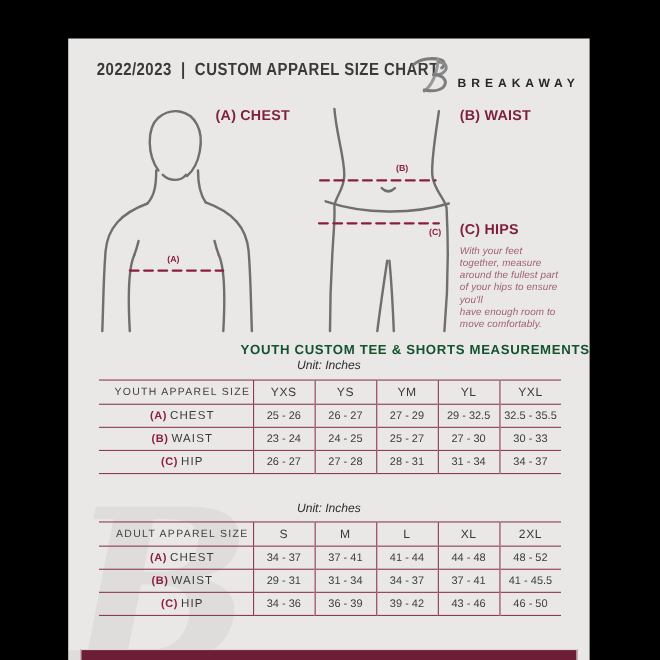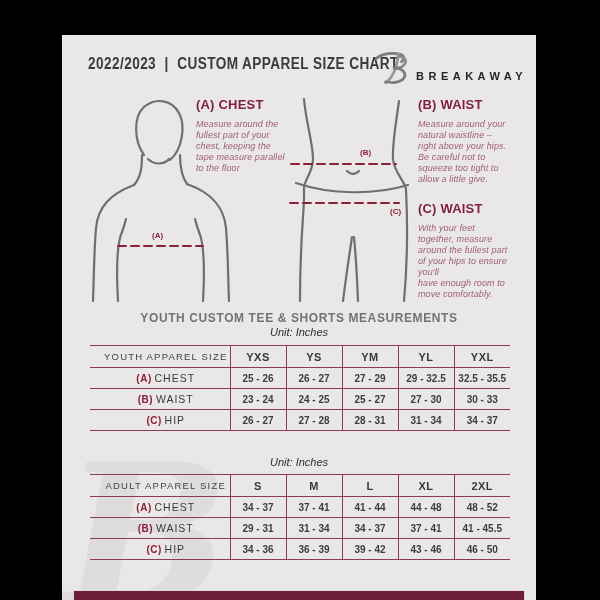--- a/index.html
+++ b/index.html
@@ -23,30 +23,30 @@
   .brand-logo{left:311px;top:13px;width:38px;height:38px;}
   .brand-name{left:354px;top:35px;font-size:11px;font-weight:bold;color:#262626;letter-spacing:4.5px;white-space:pre;}
 
   
   .guide-heading{font-size:13px;font-weight:bold;color:#7d1f3d;letter-spacing:.2px;}
   .guide-body{font-size:9px;font-style:italic;color:var(--body_text);line-height:11px;white-space:pre-line;letter-spacing:.1px;}
   .fig{pointer-events:none;}
   .marker{font-size:8px;font-weight:bold;color:var(--accent);}
 
   
-  .section-title{left:0;width:474px;text-align:center;font-size:12px;font-weight:bold;
-    color:#737373;letter-spacing:.6px;}
+  .section-title{left:0;width:474px;text-align:right;font-size:12px;font-weight:bold;
+    color:#14532d;letter-spacing:.6px;}
   .unit-label{left:0;width:474px;text-align:center;font-size:11px;font-style:italic;color:#2e2e2e;}
   table{border-collapse:collapse;width:420px;table-layout:fixed;position:absolute;left:28px;z-index:2;}
   table{border-top:1px solid var(--table_border);}
   tr{border-bottom:1px solid var(--table_border);}
   td{height:21px;vertical-align:middle;text-align:center;font-size:10px;color:#3d3d3d;}
-  td + td{border-left:1px solid var(--table_border);font-weight:bold;}
+  td + td{border-left:1px solid var(--table_border);}
   col.c-label{width:140px;} col.c-size{width:56px;}
-  tr.head td{height:22px;font-weight:bold;font-size:11px;color:#383838;letter-spacing:.5px;}
+  tr.head td{height:22px;font-weight:normal;font-size:11px;color:#383838;letter-spacing:.5px;}
   td.first{ text-align:center;padding-left:12px;}
   tr.head td.first{font-size:9.5px;font-weight:normal;color:#414141;letter-spacing:1.2px;}
   td.first .prefix{color:var(--accent);font-weight:bold;letter-spacing:.5px;}
   td.first .lbl{color:#3a3a3a;letter-spacing:1px;font-size:10.5px;}
 
   
   .watermark{left:2px;top:402px;font-family:"DejaVu Serif",serif;font-style:italic;font-weight:bold;
     font-size:195px;line-height:1;color:#3c3c3c;opacity:.055;z-index:1;}
 
   
@@ -77,48 +77,37 @@
     <path d="M 112,89 C 137,98 149,112 151,133 C 153,158 153,180 154,206"></path>
     <path d="M 47,137 C 42,148 41,170 43,206"></path>
     <path d="M 47,137 C 49,132 50,128 51,124"></path>
     <path d="M 124,137 C 129,148 130,170 128,206"></path>
     <path d="M 124,137 C 122,132 121,128 120,124"></path>
     <path d="M 43,151 L 128,151" stroke="#8c1e3d" stroke-width="2" stroke-dasharray="8 5"></path>
   </svg>
   <span class="abs marker" style="left:90px;top:196px">(A)</span>
 
   <div class="abs guide-heading" style="left:134px;top:62px">(A) CHEST</div>
-  <div class="abs guide-body" style="left:134px;top:84px;width:128px">Measure around the
-fullest part of your
-chest, keeping the
-tape measure parallel
-to the floor</div>
 
   <svg class="abs fig" style="left:221px;top:60px" width="140" height="210" viewBox="0 0 140 210" fill="none" stroke="#6f6f6f" stroke-width="2.2" stroke-linecap="round">
     <path d="M 21,4 C 23,28 30,48 30,64 C 30,78 20,86 21,94 C 22,112 17,138 17,206"></path>
     <path d="M 116,6 C 113,28 109,50 110,64 C 111,78 123,87 123,95 C 124,116 126,150 121,206"></path>
     <path d="M 13,88 C 48,100 92,100 125,90"></path>
     <path d="M 64,76 Q 70,82 76,76"></path>
     <path d="M 69,142 C 66,162 63,182 60,206"></path>
     <path d="M 71,142 C 73,162 74,182 75,206"></path>
     <path d="M 8,69 L 113,69" stroke="#8c1e3d" stroke-width="2" stroke-dasharray="8 5"></path>
     <path d="M 7,108 L 116,108" stroke="#8c1e3d" stroke-width="2" stroke-dasharray="8 5"></path>
   </svg>
   <span class="abs marker" style="left:298px;top:113px">(B)</span>
   <span class="abs marker" style="left:328px;top:172px">(C)</span>
 
   <div class="abs guide-heading" style="left:356px;top:62px">(B) WAIST</div>
-  <div class="abs guide-body" style="left:356px;top:84px;width:118px">Measure around your
-natural waistline –
-right above your hips.
-Be careful not to
-squeeze too tight to
-allow a little give.</div>
-
-  <div class="abs guide-heading" style="left:356px;top:166px">(C) WAIST</div>
+
+  <div class="abs guide-heading" style="left:356px;top:166px">(C) HIPS</div>
   <div class="abs guide-body" style="left:356px;top:188px;width:118px">With your feet
 together, measure
 around the fullest part
 of your hips to ensure
 you'll
 have enough room to
 move comfortably.</div>
 
   <div class="abs watermark">B</div>
 

